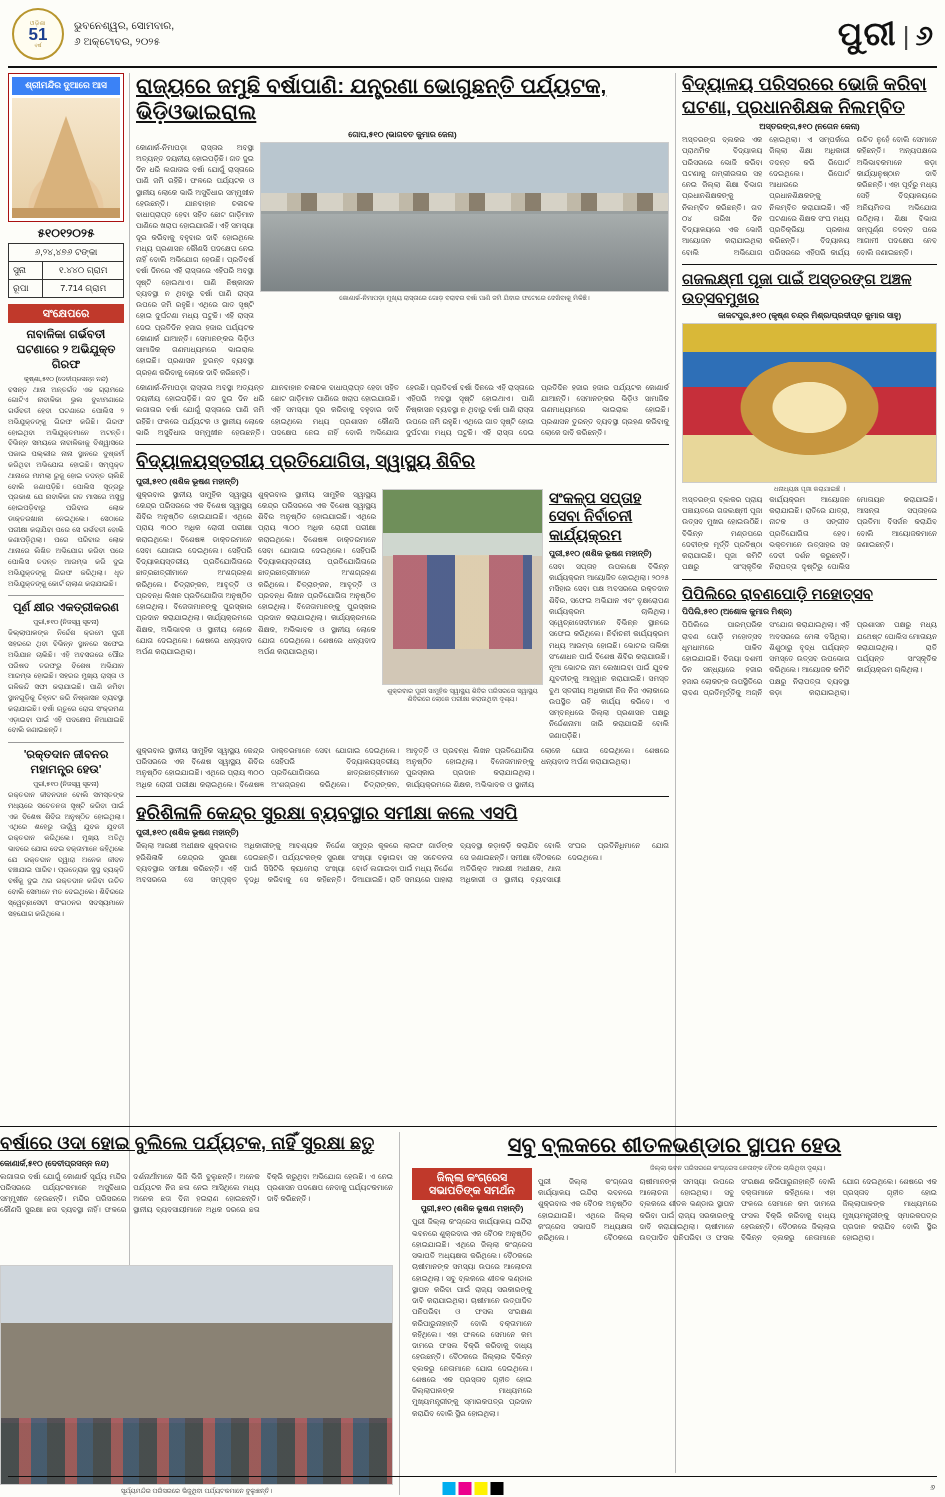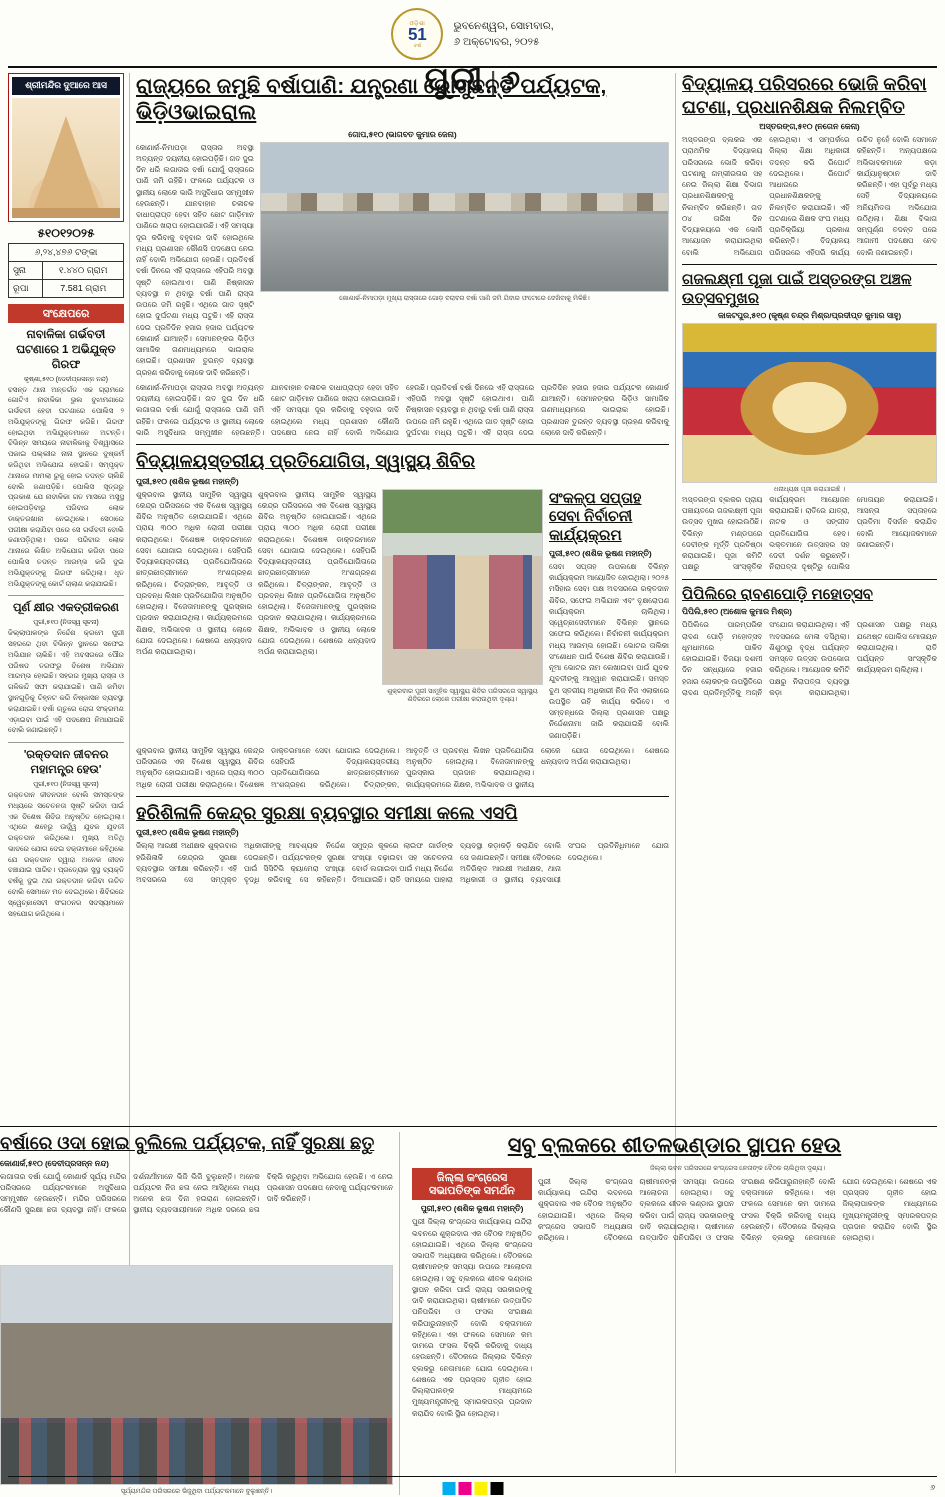--- a/index.html
+++ b/index.html
@@ -13,21 +13,20 @@
     position: relative;
   }
   .page { width:945px; height:1497px; position:relative; padding: 6px 8px; }
 
   
   .masthead {
     display:flex; align-items:center; justify-content:space-between;
     border-bottom: 2px solid #111;
     padding: 2px 4px 6px 4px;
     height: 62px;
-    flex-direction: column;
   }
   .mast-left { display:flex; align-items:center; gap:10px; }
   .logo-badge {
     width:52px; height:52px; border-radius:50%;
     border:2px solid #b8962e; background:#fffdf0;
     display:flex; flex-direction:column; align-items:center; justify-content:center;
     line-height:1;
   }
   .logo-badge .lb-top { font-size:6px; color:#a8852a; letter-spacing:.5px;}
   .logo-badge .lb-num { font-size:17px; font-weight:bold; color:#1b3f8f; }
@@ -57,21 +56,21 @@
   .cap { font-size:6.6px; text-align:center; color:#333; margin-top:2px; line-height:1.3; }
   .rule { border-top:1px solid #111; margin:6px 0 5px; }
   .rule-thin { border-top:1px solid #999; margin:5px 0 4px; }
 
   
   .temple-card {
     border:1px solid #a11; background:#fff;
     padding:3px; margin-bottom:4px;
   }
   .temple-card .tc-title {
-    background:#0f172a; color:#fff; font-size:9px; font-weight:bold;
+    background:#3b82f6; color:#fff; font-size:9px; font-weight:bold;
     text-align:center; padding:3px 2px; line-height:1.3;
   }
   .temple-art {
     height:120px; margin-top:3px;
     background:
       radial-gradient(circle at 50% 92%, #e8c9a0 0 30%, transparent 31%),
       linear-gradient(#f6e7cd, #e7cfa6);
     position:relative; overflow:hidden;
   }
   .temple-art .spire {
@@ -224,29 +223,29 @@
         <tbody>
             <tr>
           <td colspan="2">୬,୨୪,୪୭୬ ଟଙ୍କା</td>
         </tr>
         <tr>
           <td class="lbl">ସୁନା</td>
           <td>୧.୪୪୦ ଗ୍ରାମ</td>
         </tr>
         <tr>
           <td class="lbl">ରୂପା</td>
-          <td>7.581 ଗ୍ରାମ</td>
+          <td>7.714 ଗ୍ରାମ</td>
         </tr>
       </tbody>
         </table>
 
       <div class="sec-head">ସଂକ୍ଷେପରେ</div>
 
       <div class="section">
-        <div class="mini-head">ନାବାଳିକା ଗର୍ଭବତୀ ଘଟଣାରେ 1 ଅଭିଯୁକ୍ତ ଗିରଫ</div>
+        <div class="mini-head">ନାବାଳିକା ଗର୍ଭବତୀ ଘଟଣାରେ ୨ ଅଭିଯୁକ୍ତ ଗିରଫ</div>
         <div class="tiny-byline">କୃଷ୍ଣା,୫୧୦ (ଦେବୀପ୍ରସନ୍ନ ନନ୍ଦ)</div>
         <div class="body-text">ବସନ୍ତ ଥାନା ଅନ୍ତର୍ଗତ ଏକ ଗ୍ରାମରେ ଗୋଟିଏ ନାବାଳିକା ଭୁଲ ବୁଝାମଣାରେ ଗର୍ଭବତୀ ହେବା ଘଟଣାରେ ପୋଲିସ ୨ ଅଭିଯୁକ୍ତଙ୍କୁ ଗିରଫ କରିଛି। ଗିରଫ ହୋଇଥିବା ଅଭିଯୁକ୍ତମାନେ ଅଟନ୍ତି। ବିଭିନ୍ନ ସମୟରେ ନାବାଳିକାକୁ ବିଶ୍ୱାସରେ ପକାଇ ପଲ୍ଲୀର ନାନା ସ୍ଥାନରେ ଦୁଷ୍କର୍ମ କରିଥିବା ଅଭିଯୋଗ ହୋଇଛି। ସମ୍ପୃକ୍ତ ଥାନାରେ ମାମଲା ରୁଜୁ ହୋଇ ତଦନ୍ତ ଚାଲିଛି ବୋଲି ଜଣାପଡ଼ିଛି। ପୋଲିସ ସୂତ୍ରରୁ ପ୍ରକାଶ ଯେ ନାବାଳିକା ଗତ ମାସରେ ଅସୁସ୍ଥ ହୋଇପଡ଼ିବାରୁ ପରିବାର ଲୋକ ଡାକ୍ତରଖାନା ନେଇଥିଲେ। ସେଠାରେ ପରୀକ୍ଷା କରାଯିବା ପରେ ସେ ଗର୍ଭବତୀ ବୋଲି ଜଣାପଡ଼ିଥିଲା। ପରେ ପରିବାର ଲୋକ ଥାନାରେ ଲିଖିତ ଅଭିଯୋଗ କରିବା ପରେ ପୋଲିସ ତଦନ୍ତ ଆରମ୍ଭ କରି ଦୁଇ ଅଭିଯୁକ୍ତଙ୍କୁ ଗିରଫ କରିଥିଲା। ଧୃତ ଅଭିଯୁକ୍ତଙ୍କୁ କୋର୍ଟ ଚାଲାଣ କରାଯାଇଛି।</div>
       </div>
 
       <div class="rule-thin"></div>
 
       <div class="section">
         <div class="mini-head">ପୂର୍ଣ କ୍ଷୀର ଏକତ୍ରୀକରଣ</div>
         <div class="tiny-byline">ପୁରୀ,୫୧୦ (ନିଜସ୍ୱ ସୂଚନା)</div>
         <div class="body-text">ଜିଲ୍ଲାପାଳଙ୍କ ନିର୍ଦ୍ଦେଶ କ୍ରମେ ପୁରୀ ସହରରେ ଥିବା ବିଭିନ୍ନ ସ୍ଥାନରେ ସଫେଇ ଅଭିଯାନ ଚାଲିଛି। ଏହି ଅବସରରେ ପୌର ପରିଷଦ ତରଫରୁ ବିଶେଷ ଅଭିଯାନ ଆରମ୍ଭ ହୋଇଛି। ସହରର ମୁଖ୍ୟ ରାସ୍ତା ଓ ଗଳିକନ୍ଦି ସଫା କରାଯାଇଛି। ପାଣି ଜମିବା ସ୍ଥାନଗୁଡ଼ିକୁ ଚିହ୍ନଟ କରି ନିଷ୍କାସନ ବ୍ୟବସ୍ଥା କରାଯାଇଛି। ବର୍ଷା ଋତୁରେ ରୋଗ ସଂକ୍ରମଣ ଏଡ଼ାଇବା ପାଇଁ ଏହି ପଦକ୍ଷେପ ନିଆଯାଇଛି ବୋଲି ଜଣାଇଛନ୍ତି।</div>

